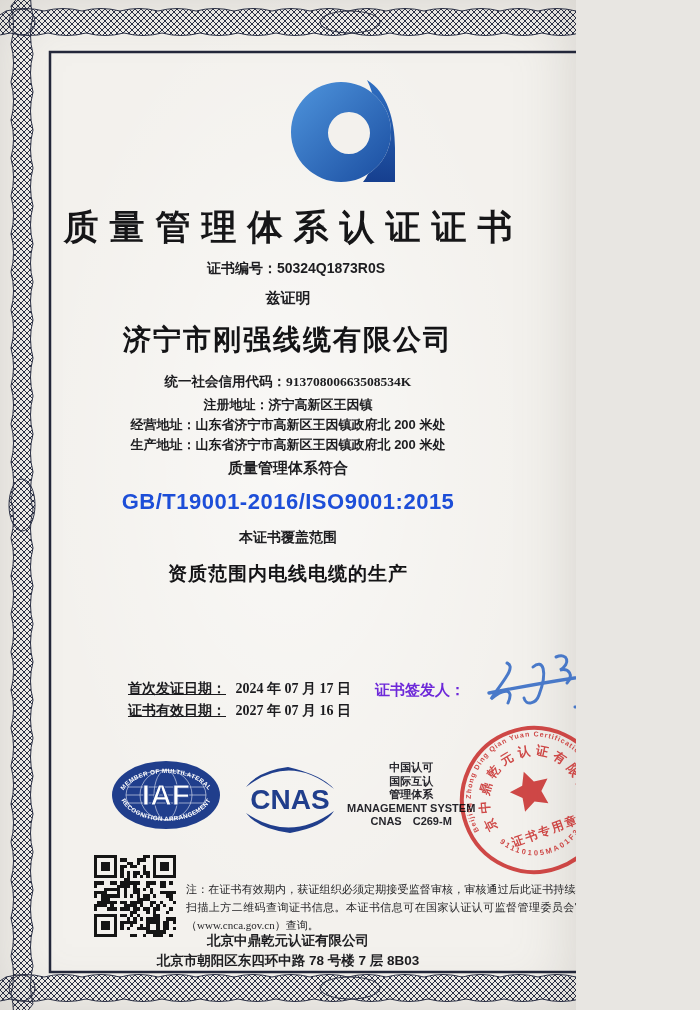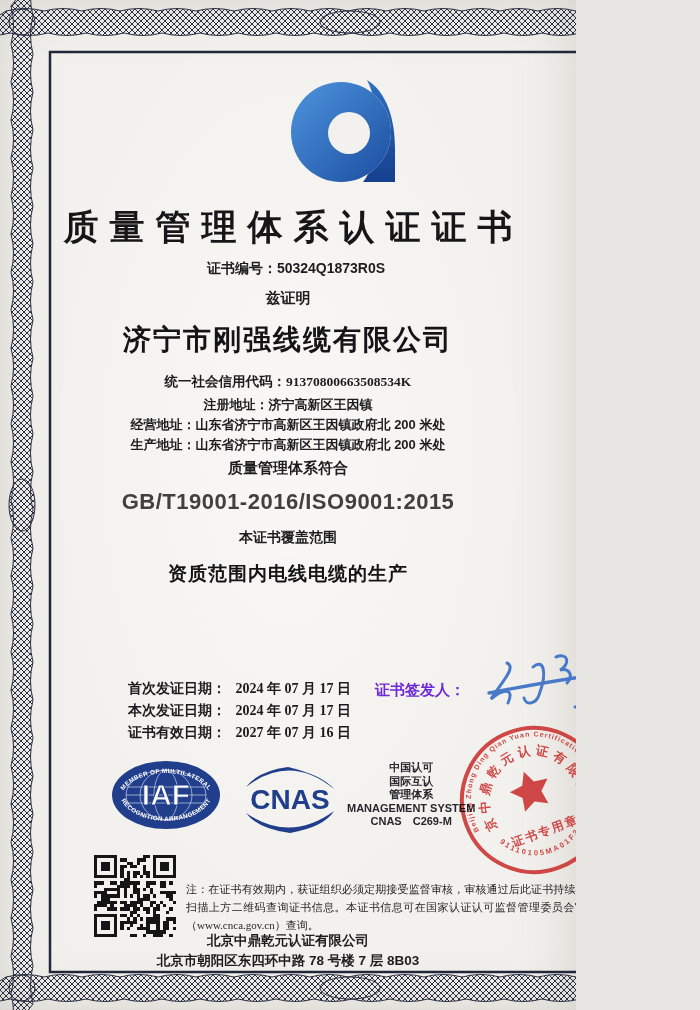--- a/index.html
+++ b/index.html
@@ -12,27 +12,27 @@
   #border-svg{left:0;top:0;z-index:1;}
   .content{position:absolute;inset:0;z-index:2;}
   .ctr{left:0;right:0;text-align:center;position:absolute;color:#1d1d20;}
   .title{font-size:35px;font-weight:bold;letter-spacing:11px;text-indent:11px;color:#161618;}
   .certnum{font-size:14px;font-weight:bold;padding-left:16px;}
   .attest{font-size:15px;font-weight:bold;}
   .company{font-size:28px;font-weight:bold;letter-spacing:2px;color:#141416;}
   .credit{font-size:13.5px;font-weight:bold;font-family:"Liberation Serif",serif;}
   .addr{font-size:13px;font-weight:bold;text-align:center;}
   .h-small{font-size:15px;font-weight:bold;}
-  .standard{font-size:22px;font-weight:bold;letter-spacing:.5px;color:#404040;}
+  .standard{font-size:22px;font-weight:bold;letter-spacing:.5px;color:#1d4ed8;}
   .scope-h{font-size:14px;font-weight:bold;}
   .scope{font-size:19px;font-weight:bold;letter-spacing:1px;color:#141416;}
   .dates{position:absolute;left:128px;top:678px;font-family:"Liberation Serif",serif;
          font-size:14px;font-weight:bold;color:#1b1b1e;}
   .dates .row{height:22px;line-height:22px;white-space:nowrap;}
-  .dates .lab{display:inline-block;width:104px;}
+  .dates .lab{display:inline-block;width:104px;text-decoration:underline;}
   .issuer{position:absolute;left:375px;top:681px;font-size:15px;font-weight:bold;color:#6d28d9;}
   .cnas-lines{position:absolute;left:347px;top:761px;font-size:11px;font-weight:bold;
               line-height:13.5px;color:#26262c;text-align:center;}
   .note{position:absolute;left:186px;top:880px;width:434px;font-family:"Liberation Serif",serif;
         font-size:11px;line-height:1.65;color:#1f1f22;text-align:justify;}
   .foot1{top:932px;font-size:13.5px;font-weight:bold;}
   .foot2{top:952px;font-size:13.5px;font-weight:bold;}
   svg text{font-family:"Liberation Sans",sans-serif;}
 </style>
 </head>
@@ -110,24 +110,20 @@
 
     <div class="ctr standard" style="top:489px;">GB/T19001-2016/ISO9001:2015</div>
 
     <div class="ctr scope-h" style="top:529px;">本证书覆盖范围</div>
 
     <div class="ctr scope" style="top:561px;">资质范围内电线电缆的生产</div>
 
     <div class="dates">
       <div class="row">
         <span class="lab">首次发证日期：</span>
-        <span>2024 年 07 月 17 日</span>
-      </div>
-      <div class="row">
-        <span class="lab">本次发证日期：</span>
         <span>2024 年 07 月 17 日</span>
       </div>
       <div class="row">
         <span class="lab">证书有效日期：</span>
         <span>2027 年 07 月 16 日</span>
       </div>
     </div>
 
     <div class="issuer">证书签发人：</div>
 

